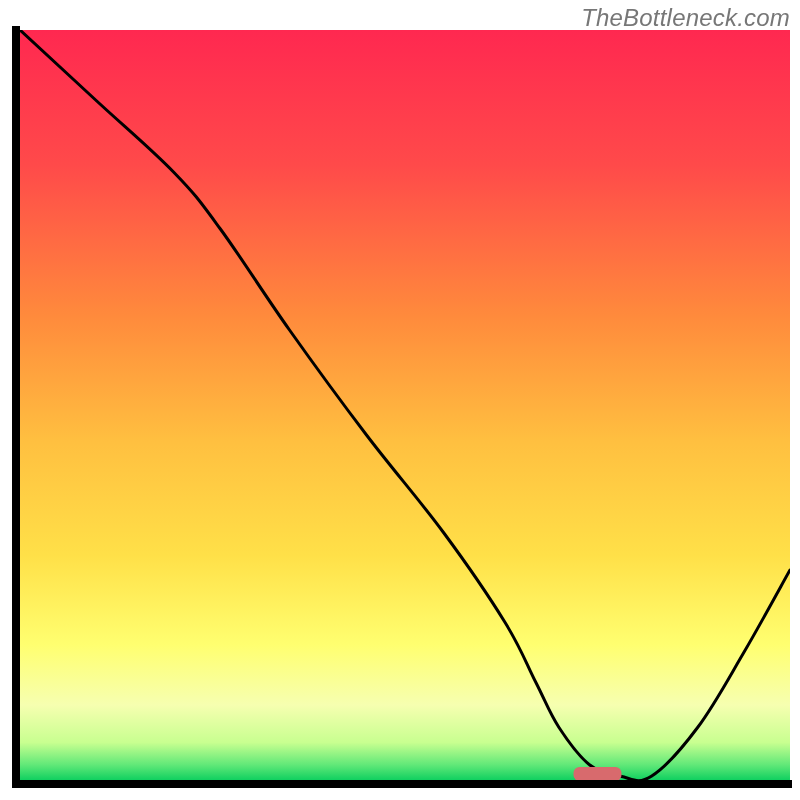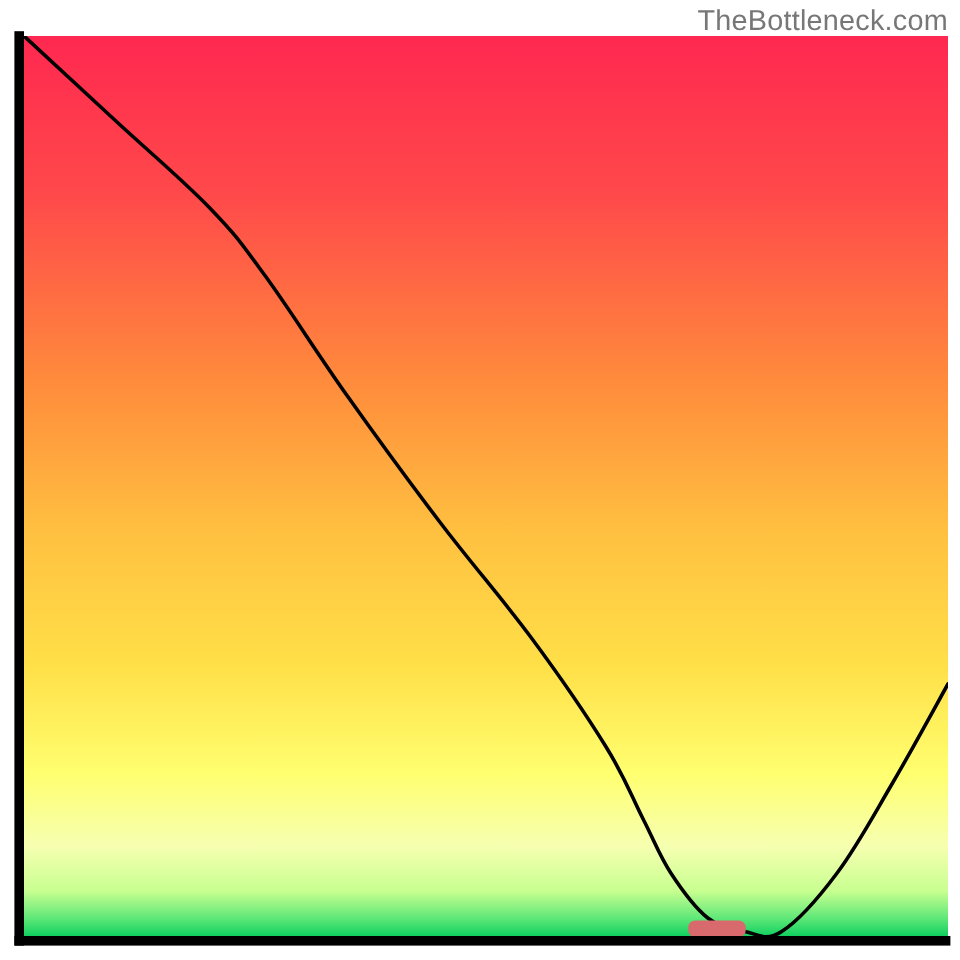--- a/index.html
+++ b/index.html
@@ -7,20 +7,21 @@
     padding: 0;
     width: 800px;
     height: 800px;
     background: #ffffff;
     font-family: Arial, Helvetica, sans-serif;
   }
   .container {
     position: relative;
     width: 800px;
     height: 800px;
+    font-style: italic;
   }
   .watermark {
     position: absolute;
     top: 4px;
     right: 10px;
     color: #777;
     font-size: 24px;
     font-weight: 500;
     letter-spacing: 0.2px;
   }

